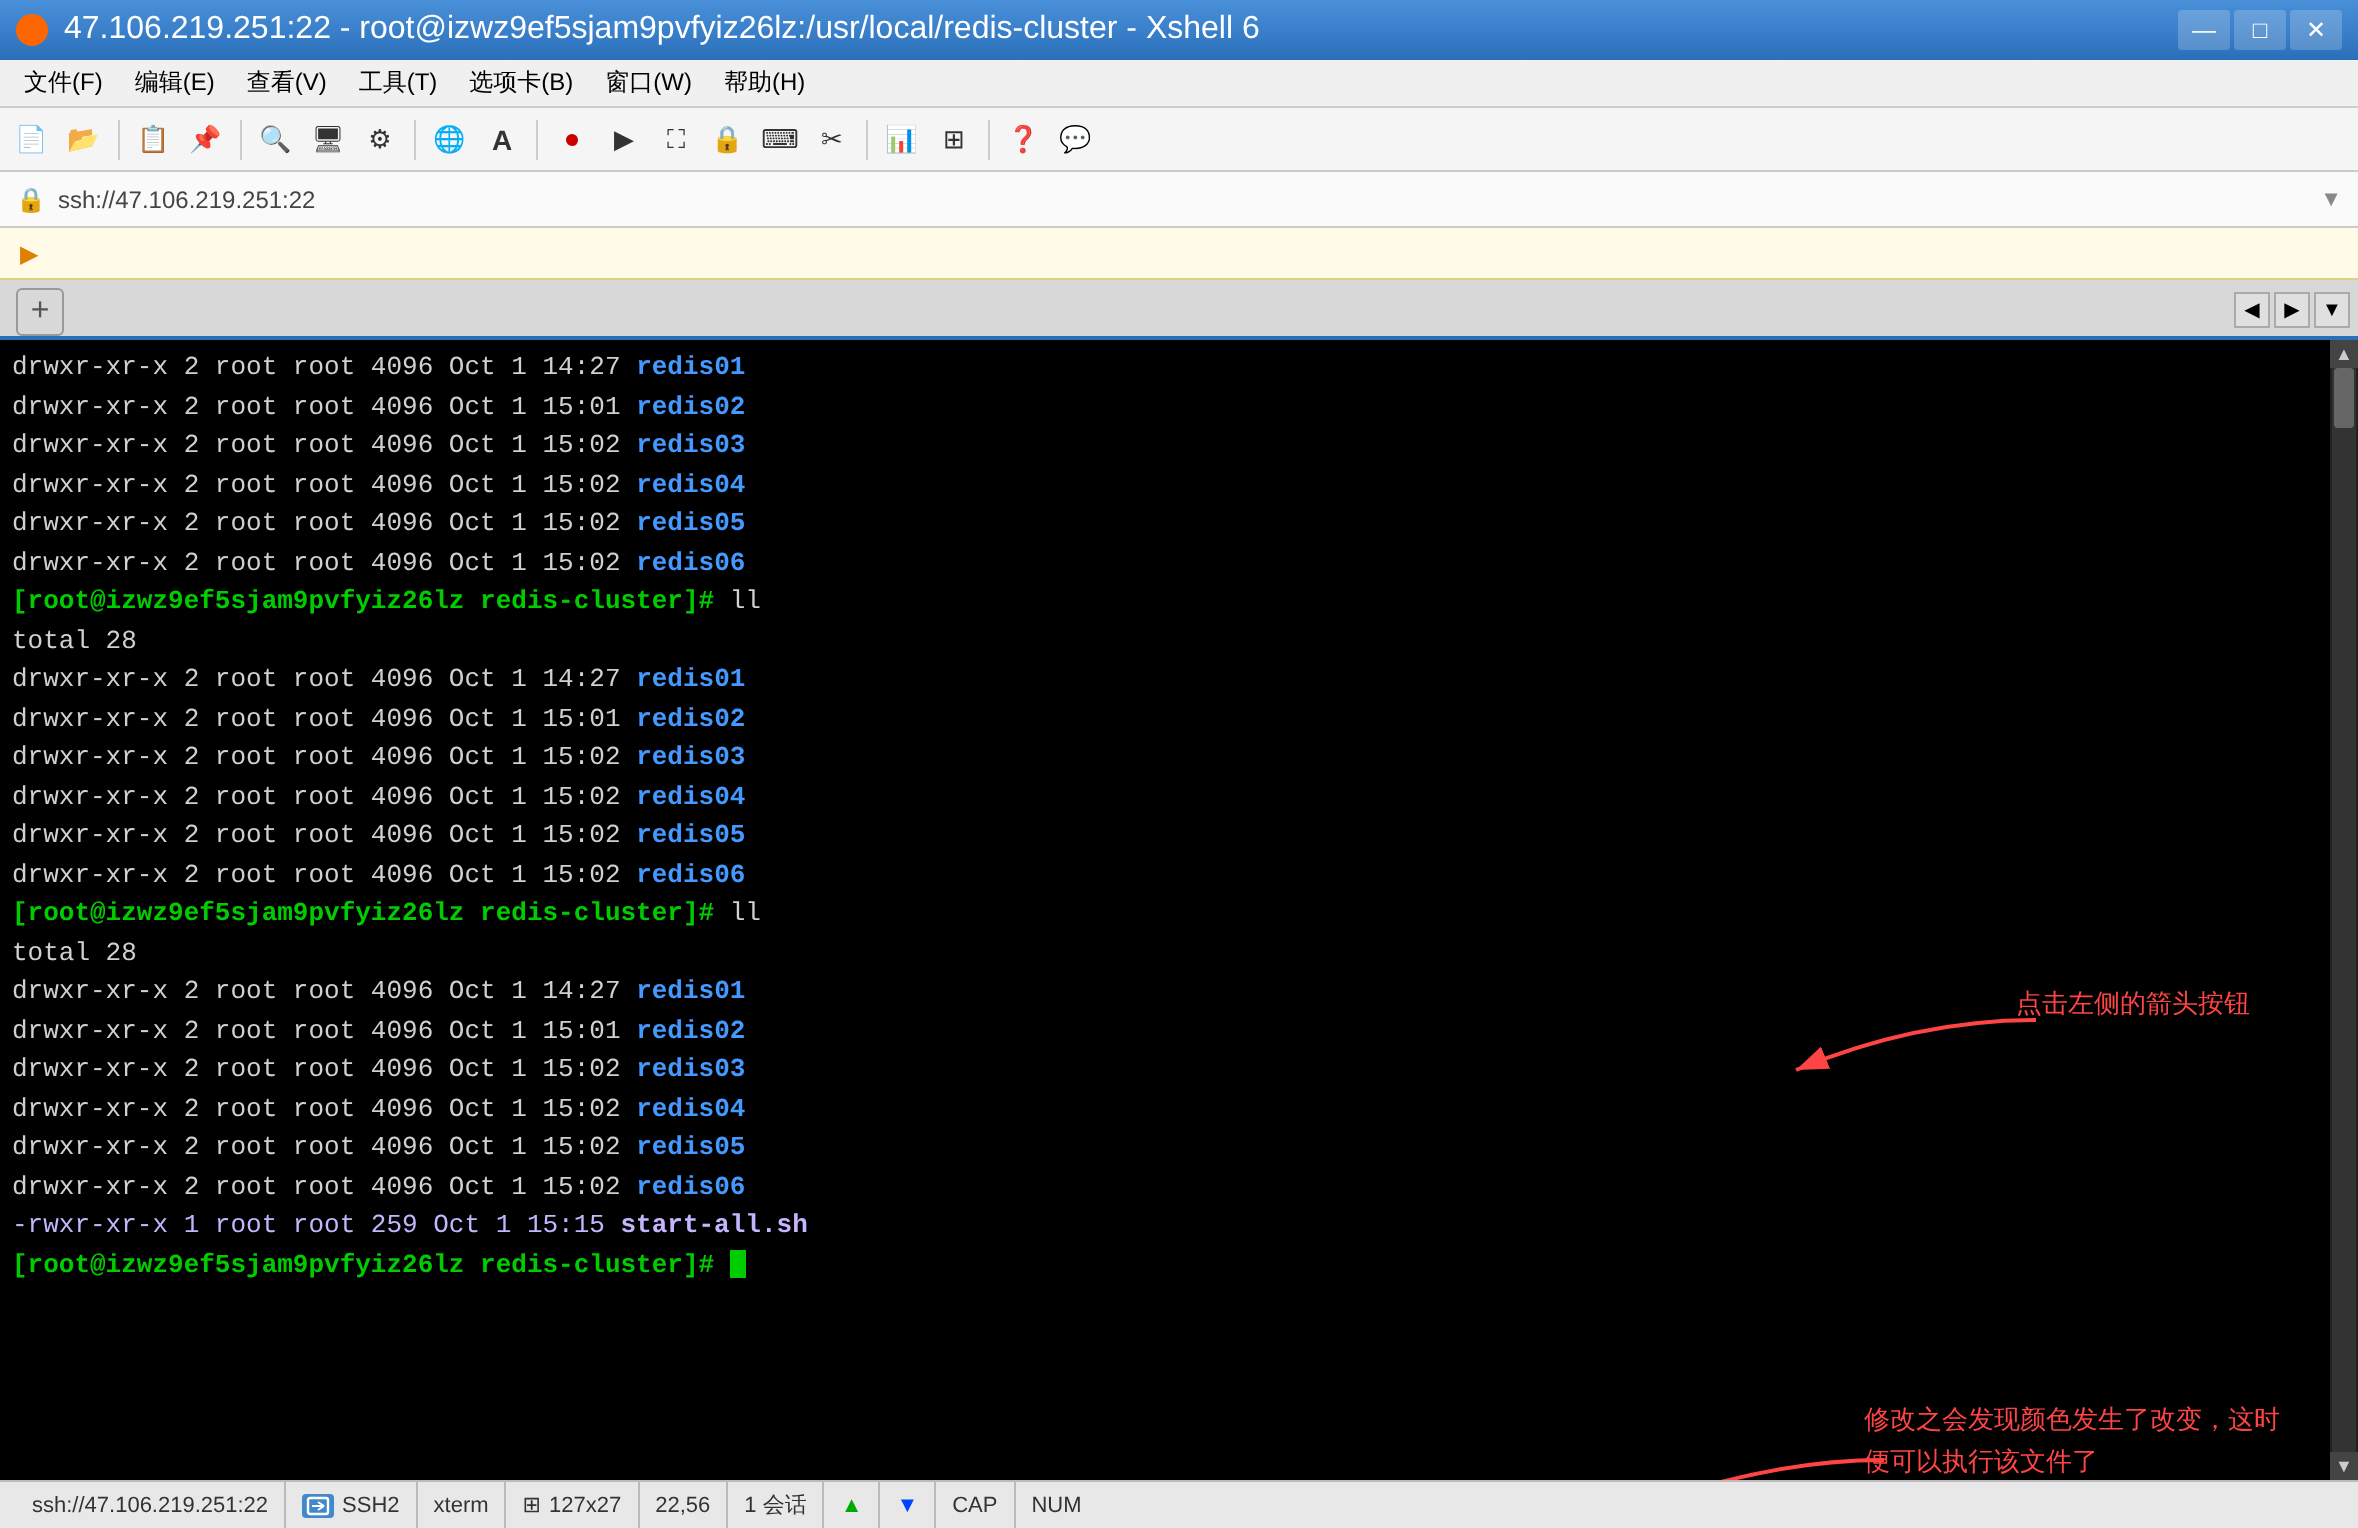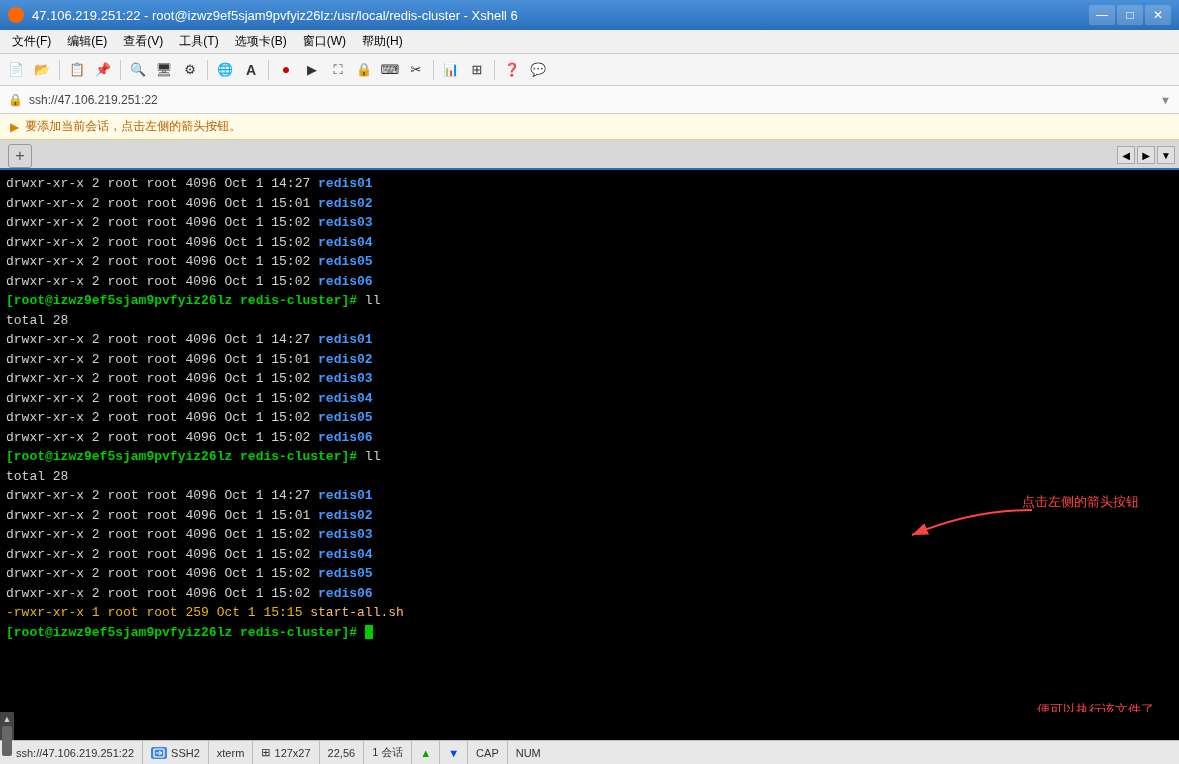--- a/index.html
+++ b/index.html
@@ -26,21 +26,21 @@
     .title-bar-icon {
       width: 16px;
       height: 16px;
       background: #ff6600;
       border-radius: 50%;
       margin-right: 8px;
       flex-shrink: 0;
     }
     .title-bar-text {
       flex: 1;
-      font-size: 13px;
+      font-size: 16px;
     }
     .title-bar-controls {
       display: flex;
       gap: 2px;
     }
     .title-bar-btn {
       width: 26px;
       height: 20px;
       background: rgba(255,255,255,0.2);
       border: none;
@@ -221,21 +221,20 @@
       padding: 4px 6px;
       color: #d0d0d0;
       position: relative;
     }
 
     
     .terminal-wrapper {
       display: flex;
       background: #000;
       height: calc(764px - 30px - 24px - 32px - 28px - 26px - 30px - 24px);
-      flex-direction: column;
     }
     .terminal-scroll {
       width: 14px;
       background: #222;
       display: flex;
       flex-direction: column;
       align-items: center;
     }
     .scroll-track {
       flex: 1;
@@ -370,21 +369,20 @@
 </div>
 
 <div class="address-bar">
   <span style="color:#888; margin-right:6px;">🔒</span>
   <input class="address-input" readonly="" value="ssh://47.106.219.251:22" style="">
   <span class="address-dropdown">▼</span>
 </div>
 
 <div class="info-bar">
   <span style="color:#e08000;">▶</span>
-  <span>要添加当前会话，点击左侧的箭头按钮。</span>
 </div>
 
 <div class="tab-bar">
   <button class="tab-add">+</button>
   <div class="tab-nav">
     <button class="tab-nav-btn">◀</button>
     <button class="tab-nav-btn">▶</button>
     <button class="tab-nav-btn">▼</button>
   </div>
 </div>
@@ -454,40 +452,41 @@
     <div>
       <span style="color:#d0d0d0;">drwxr-xr-x 2 root root 4096 Oct  1 15:02 </span><span style="color:#4499ff; font-weight:bold;">redis04</span>
     </div>
     <div>
       <span style="color:#d0d0d0;">drwxr-xr-x 2 root root 4096 Oct  1 15:02 </span><span style="color:#4499ff; font-weight:bold;">redis05</span>
     </div>
     <div>
       <span style="color:#d0d0d0;">drwxr-xr-x 2 root root 4096 Oct  1 15:02 </span><span style="color:#4499ff; font-weight:bold;">redis06</span>
     </div>
     <div>
-      <span style="color:#eab308;">-rwxr-xr-x 1 root  root  259 Oct  1 15:15 </span><span style="color:#fdba74; font-weight:normal;">start-all.sh</span>
+      <span style="color:#c4b5fd;">-rwxr-xr-x 1 root  root  259 Oct  1 15:15 </span><span style="color:#c4b5fd; font-weight:bold;">start-all.sh</span>
     </div>
     <div>
       <span style="color:#00cc00; font-weight:bold;">[root@izwz9ef5sjam9pvfyiz26lz redis-cluster]# </span><span class="cursor-block"></span>
     </div>
 
     <div class="annotation" style="top: 322px; right: 40px; font-size: 13px; color: #ff4444;">
       <span>点击左侧的箭头按钮</span>
       
       <svg style="position:absolute; left:-130px; top:8px;" width="140" height="40">
         <defs>
           <marker id="arrowhead1" markerWidth="8" markerHeight="6" refX="8" refY="3" orient="auto">
             <polygon points="0 0, 8 3, 0 6" fill="#ff4444"></polygon>
           </marker>
         </defs>
         <path d="M140,10 Q80,10 20,35" stroke="#ff4444" stroke-width="2" fill="none" marker-end="url(#arrowhead1)"></path>
       </svg>
     </div>
 
     <div class="annotation" style="top: 530px; right: 25px; font-size: 13px; color: #ff4444; text-align: left; line-height: 1.6;">
+      <div>修改之会发现颜色发生了改变，这时</div>
       <div>便可以执行该文件了</div>
 
       <svg style="position:absolute; left:-160px; top:20px;" width="170" height="50">
         <defs>
           <marker id="arrowhead2" markerWidth="8" markerHeight="6" refX="8" refY="3" orient="auto">
             <polygon points="0 0, 8 3, 0 6" fill="#ff4444"></polygon>
           </marker>
         </defs>
         <path d="M170,10 Q100,10 20,45" stroke="#ff4444" stroke-width="2" fill="none" marker-end="url(#arrowhead2)"></path>
       </svg>

